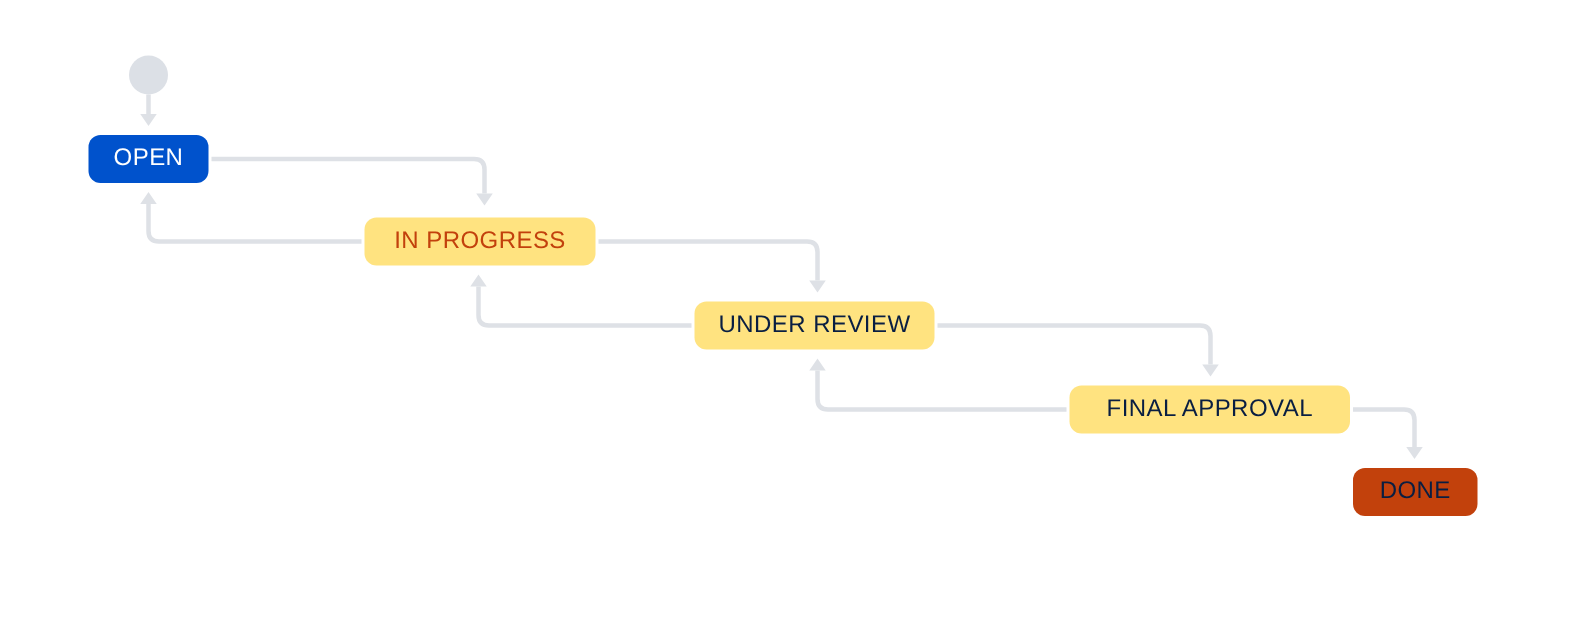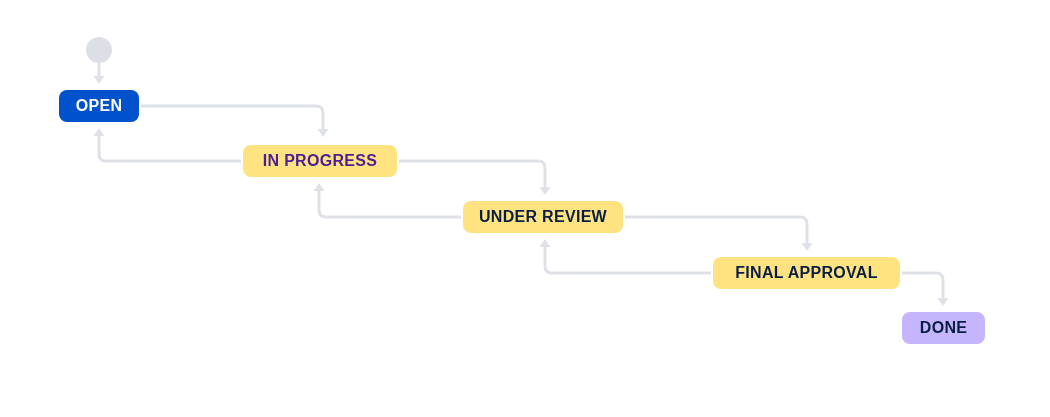--- a/index.html
+++ b/index.html
@@ -31,21 +31,21 @@
     display: flex;
     align-items: center;
     justify-content: center;
     border-radius: 8px;
     z-index: 2;
     box-sizing: border-box;
     white-space: nowrap;
     cursor: default;
   }
   .status-label {
-    font-weight: 700;
+    font-weight: 400;
     font-size: 16px;
     letter-spacing: 0.3px;
     line-height: 1;
   }
 </style>
 </head>
 <body>
 
 <div class="canvas" style="width: 1050px; height: 417px; background: rgb(255, 255, 255);">
   <svg id="edges" class="edges-layer" width="1050" height="417" viewBox="0 0 1050 417">
@@ -81,25 +81,25 @@
         <path d="M 902 273 L 936 273 Q 943 273 943 280 L 943 298" fill="none" stroke="#DEE1E6" stroke-width="3"></path>
         <polygon points="937.5,298 948.5,298 943,306" fill="#DEE1E6"></polygon>
       </g>
     </svg>
 
   <div id="startDot" class="start-dot" style="left: 86px; top: 37px; width: 26px; height: 26px; background: rgb(220, 224, 230);"></div>
 
   <div class="status-node" style="left: 59px; top: 90px; width: 80px; height: 32px; background: rgb(0, 82, 204); color: rgb(255, 255, 255);">
     <span class="status-label">OPEN</span>
   </div>
-  <div class="status-node" style="left: 243px; top: 145px; width: 154px; height: 32px; background: rgb(255, 227, 128); color: #4c1d95;">
+  <div class="status-node" style="left: 243px; top: 145px; width: 154px; height: 32px; background: rgb(255, 227, 128); color: #c2410c;">
     <span class="status-label">IN PROGRESS</span>
   </div>
   <div class="status-node" style="left: 463px; top: 201px; width: 160px; height: 32px; background: rgb(255, 227, 128); color: rgb(9, 30, 66);">
     <span class="status-label">UNDER REVIEW</span>
   </div>
   <div class="status-node" style="left: 713px; top: 257px; width: 187px; height: 32px; background: rgb(255, 227, 128); color: rgb(9, 30, 66); align-items: center;">
     <span class="status-label">FINAL APPROVAL</span>
   </div>
-  <div class="status-node" style="left: 902px; top: 312px; width: 83px; height: 32px; background: #c4b5fd; color: rgb(9, 30, 66);">
+  <div class="status-node" style="left: 902px; top: 312px; width: 83px; height: 32px; background: #c2410c; color: rgb(9, 30, 66);">
     <span class="status-label">DONE</span>
   </div>
 </div>
 
 </body></html>

